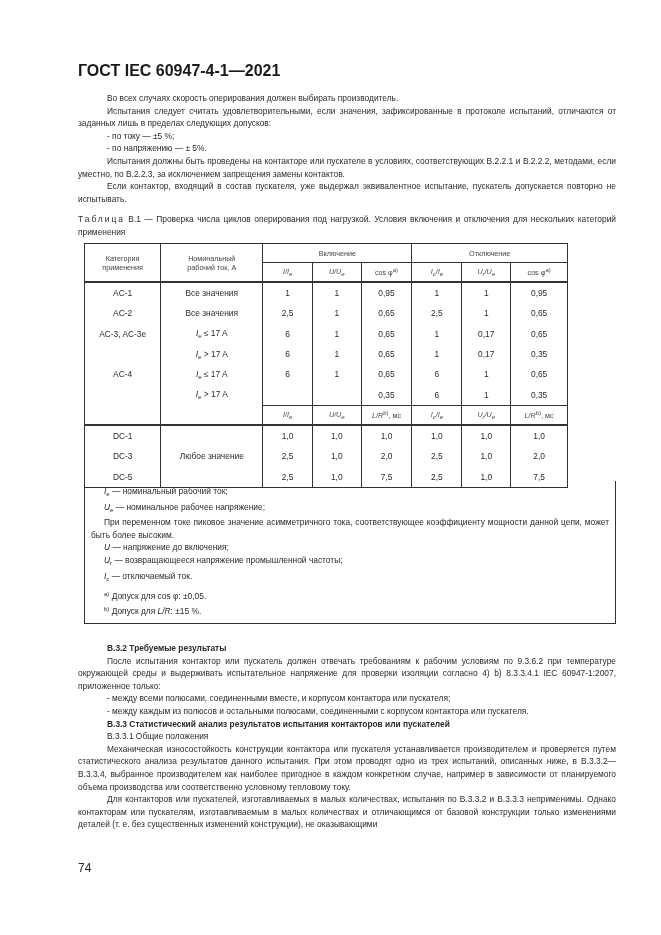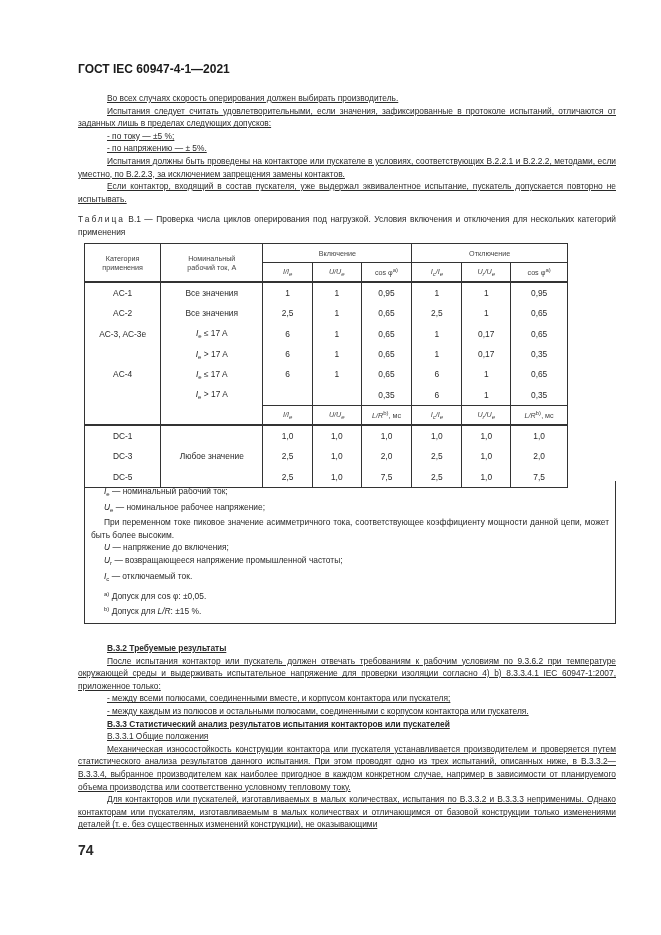--- a/index.html
+++ b/index.html
@@ -1,20 +1,20 @@
 <!DOCTYPE html>
 <html><head>
 <meta charset="utf-8">
 <style>
   html, body { margin: 0; padding: 0; background: #ffffff; }
   body { width: 661px; height: 935px; position: relative; overflow: hidden;
          font-family: "Liberation Sans", sans-serif; color: #2a2a2a; }
   .page { position: absolute; left: 78px; top: 0; width: 538px; }
-  .doc-header { position: absolute; top: 62px; left: 0; font-weight: bold; font-size: 12px; color: #1a1a1a; }
-  .p { font-size: 8.4px; line-height: 12.6px; text-align: justify; margin: 0; text-decoration: underline; }
+  .doc-header { position: absolute; top: 62px; left: 0; font-weight: bold; font-size: 16px; color: #1a1a1a; }
+  .p { font-size: 8.4px; line-height: 12.6px; text-align: justify; margin: 0; }
   .ind { text-indent: 29px; }
   .block1 { position: absolute; top: 92px; left: 0; width: 538px; }
   .caption { position: absolute; top: 213px; left: 0; width: 538px; font-size: 8.4px; line-height: 12.6px; text-align: justify; }
   .spaced { letter-spacing: 2px; }
   table.t { position: absolute; top: 243px; left: 6px; width: 484px; border-collapse: collapse; font-size: 8.4px; color: #2a2a2a; }
   table.t td { text-align: center; vertical-align: middle; padding: 0; }
   .hdr td { font-size: 7.2px; color: #444; height: 18px; }
   .row td { height: 20.3px; }
   .bl { border-left: 1px solid #333; }
   .br { border-right: 1px solid #333; }
@@ -23,21 +23,21 @@
   .bbd { border-bottom: 2.5px double #333; }
   .it { font-style: italic; }
   sub { font-size: 6px; vertical-align: -2px; }
   sup { font-size: 6px; vertical-align: 3px; }
   .notes { position: absolute; top: 481px; left: 6px; width: 532px; border: 1px solid #333; border-top: none;
            box-sizing: border-box; padding: 4px 6px 6px 6px; font-size: 8.4px; line-height: 12.6px; }
   .notes .n { text-indent: 13px; text-align: justify; margin: 0; }
   .notes .fn { padding-left: 13px; margin: 0; }
   .block2 { position: absolute; top: 642px; left: 0; width: 538px; }
   .h { font-weight: bold; }
-  .pagenum { position: absolute; top: 842px; left: 0; font-size: 14px; font-weight: bold; }
+  .pagenum { position: absolute; top: 861px; left: 0; font-size: 12px; }
 </style>
 </head>
 <body>
 
 <div class="page">
   <div class="doc-header">ГОСТ IEC 60947-4-1—2021</div>
 
   <div class="block1">
     <p class="p ind">Во всех случаях скорость оперирования должен выбирать производитель.</p>
     <p class="p ind">Испытания следует считать удовлетворительными, если значения, зафиксированные в протоколе испытаний, отличаются от заданных лишь в пределах следующих допусков:</p>

